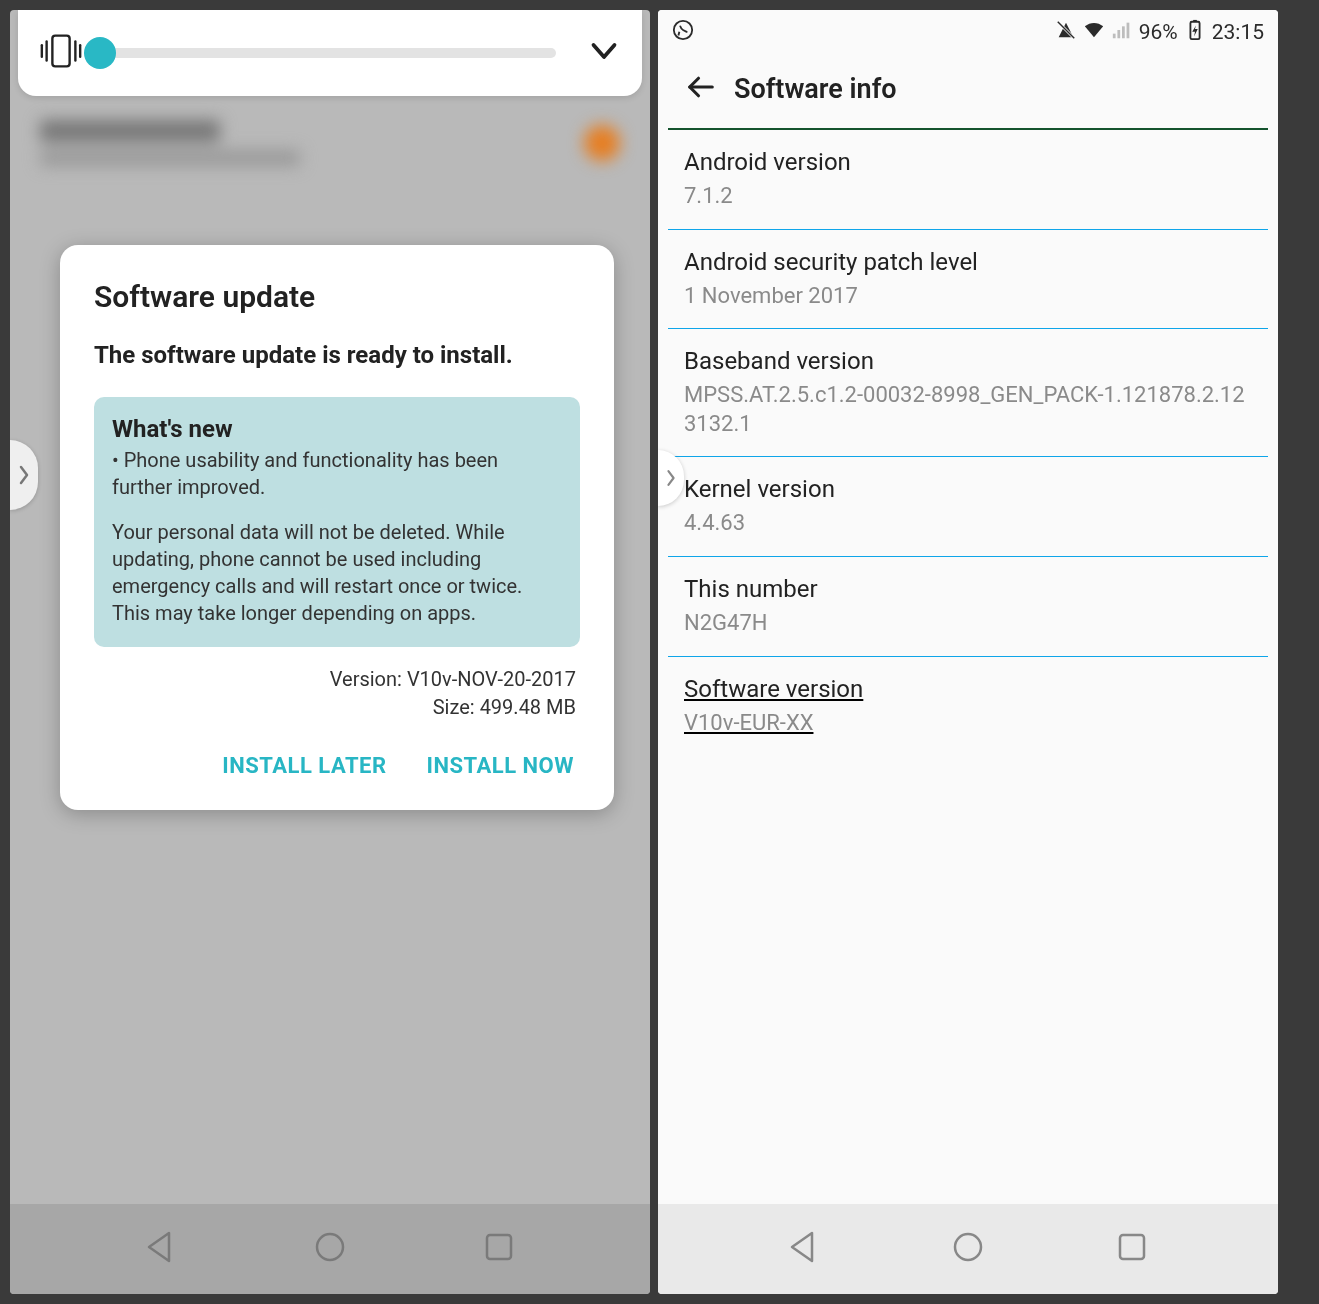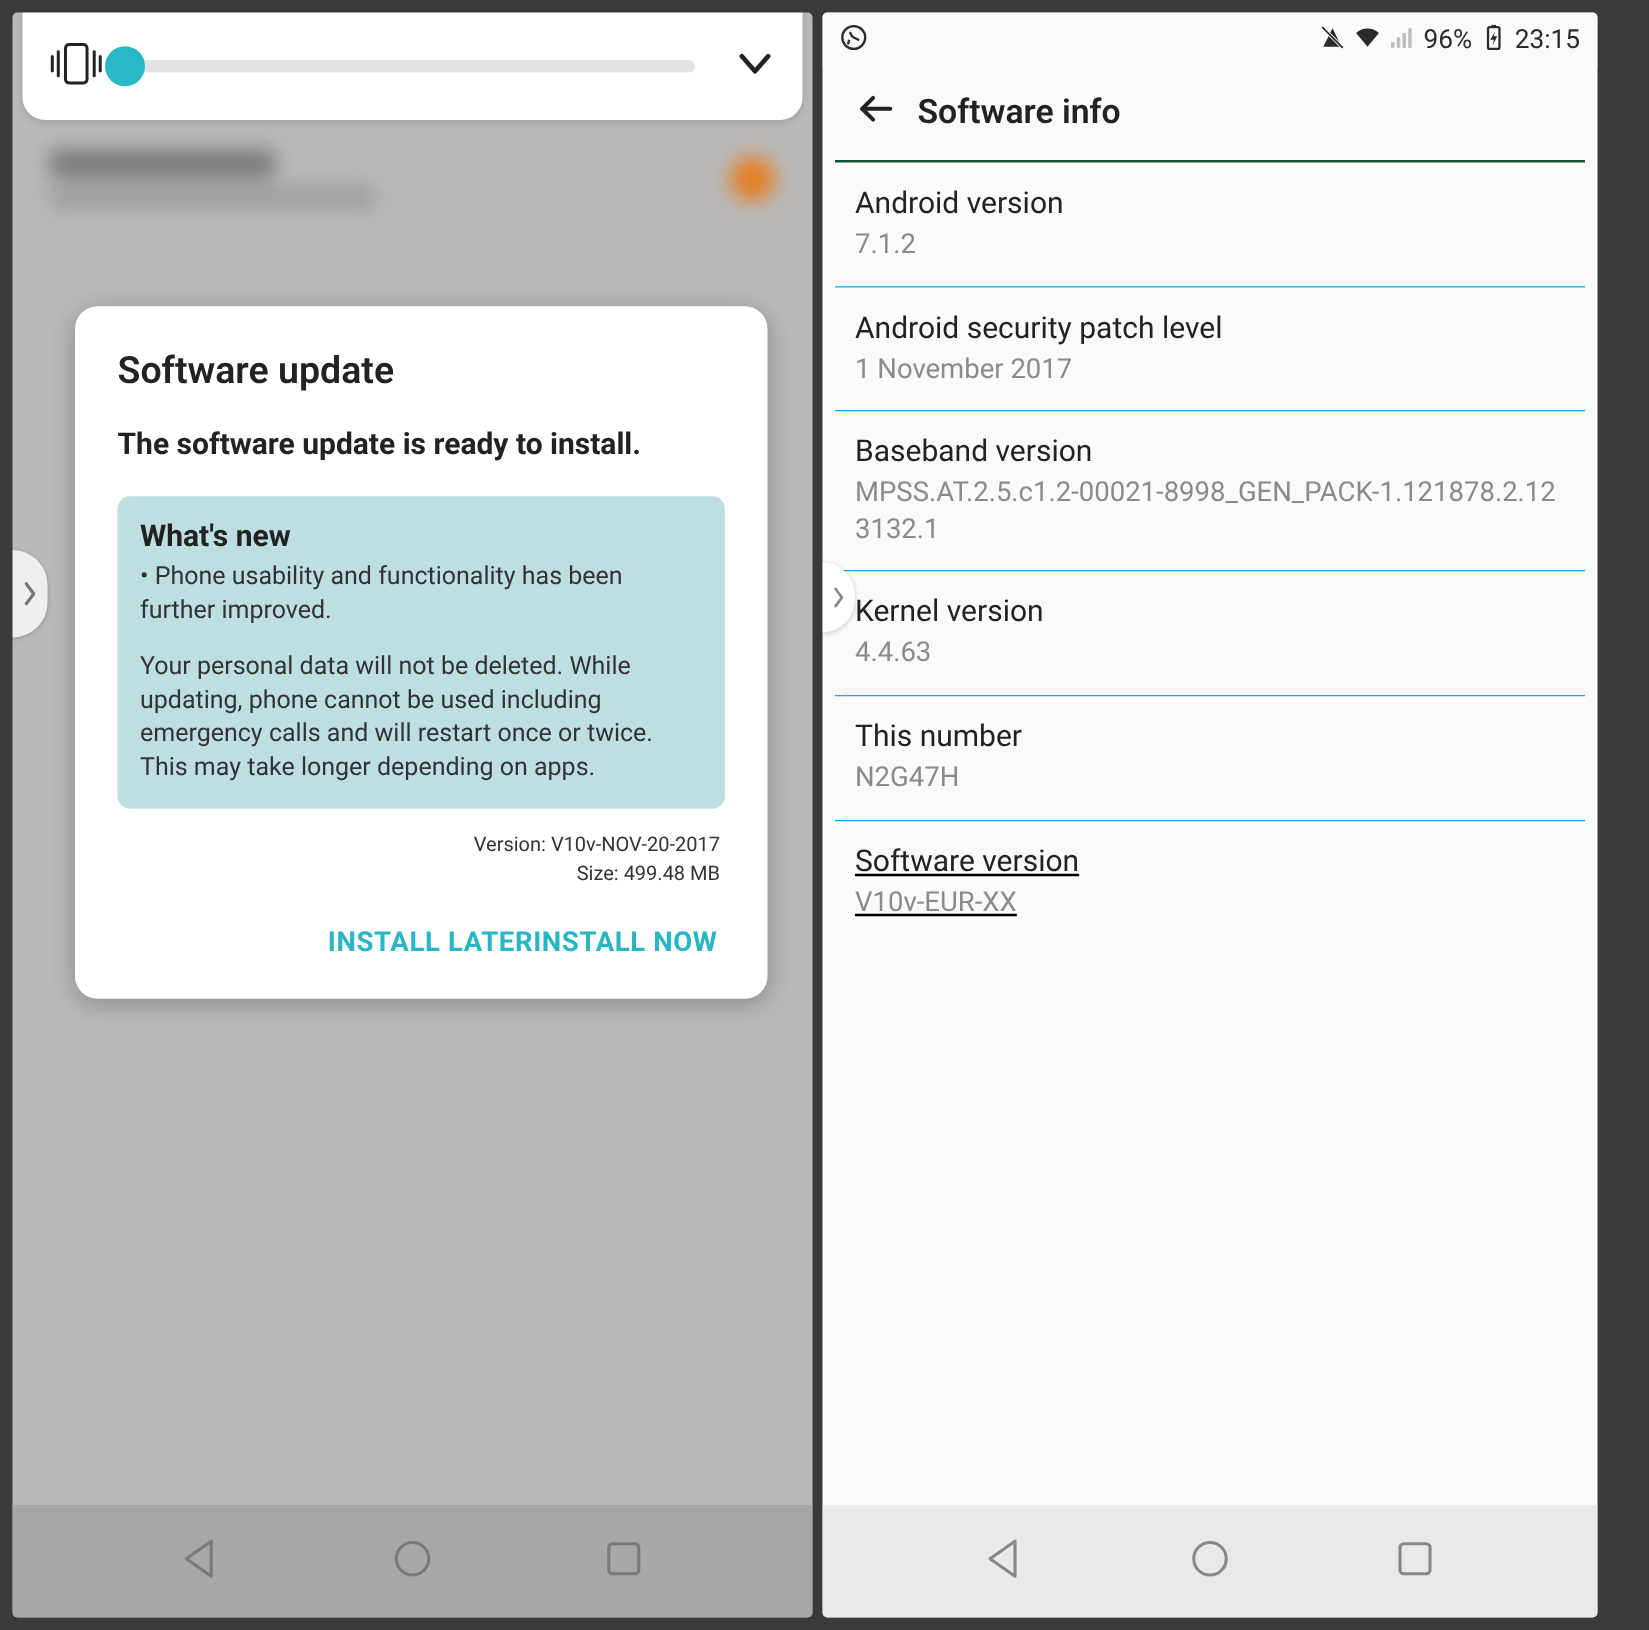--- a/index.html
+++ b/index.html
@@ -129,22 +129,22 @@
     background:#bedfe1;
     border-radius:10px;
     padding: 18px 18px 20px 18px;
     margin-bottom: 18px;
   }
   .wn-title {
     font-size:24px; font-weight:700; color:#222; margin-bottom:4px;
   }
   .wn-bullet { font-size:20px; color:#333; line-height:1.35; margin-bottom:18px;}
   .wn-note   { font-size:20px; color:#333; line-height:1.35;}
-  .version-block { text-align:right; font-size:16px; color:#333; line-height:1.4; margin: 4px 4px 26px 0;}
-  .dialog-buttons { display:flex; justify-content:flex-end; padding:6px 6px 12px 0;}
+  .version-block { text-align:right; font-size:20px; color:#333; line-height:1.4; margin: 4px 4px 26px 0;}
+  .dialog-buttons { display:flex; justify-content:flex-end; gap:40px; padding:6px 6px 12px 0;}
   .dialog-btn { font-size:22px; font-weight:700; color:#28b6c4; letter-spacing:0.5px; cursor:pointer;}
 
   
   .status-bar {
     height: 44px;
     background:#fafafa;
     display:flex;
     align-items:center;
     padding: 0 14px;
     font-size:20px;
@@ -334,21 +334,21 @@
       <div class="row">
         <div class="row-title">Android version</div>
         <div class="row-value">7.1.2</div>
       </div>
       <div class="row">
         <div class="row-title">Android security patch level</div>
         <div class="row-value">1 November 2017</div>
       </div>
       <div class="row">
         <div class="row-title">Baseband version</div>
-        <div class="row-value">MPSS.AT.2.5.c1.2-00021-8998_GEN_PACK-1.121878.2.123132.1</div>
+        <div class="row-value">MPSS.AT.2.5.c1.2-00032-8998_GEN_PACK-1.121878.2.123132.1</div>
       </div>
       <div class="row">
         <div class="row-title">Kernel version</div>
         <div class="row-value">4.4.63</div>
       </div>
       <div class="row">
         <div class="row-title">This number</div>
         <div class="row-value">N2G47H</div>
       </div>
       <div class="row">

